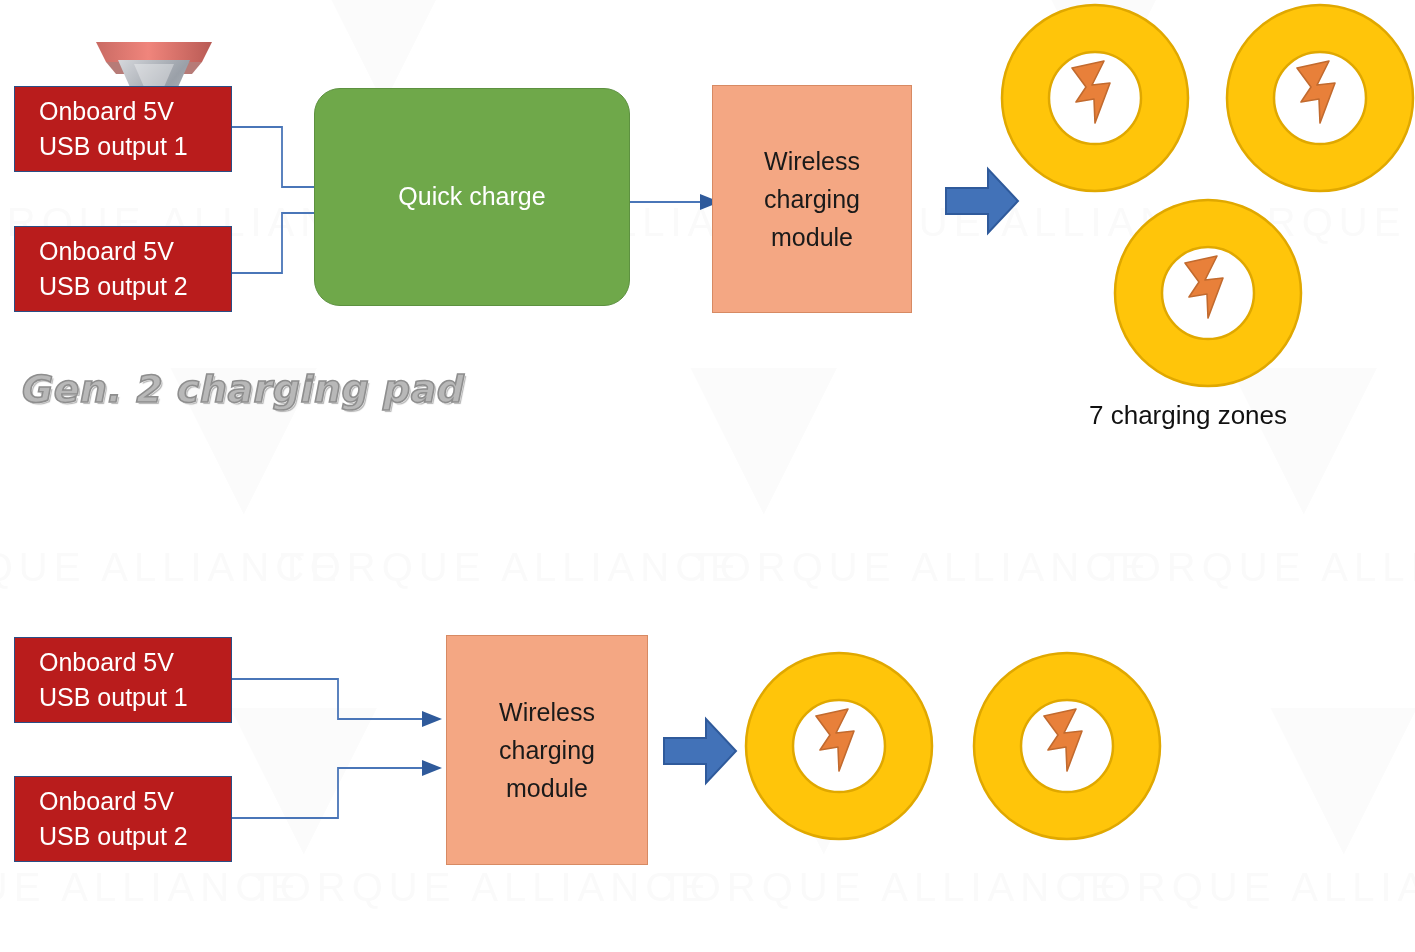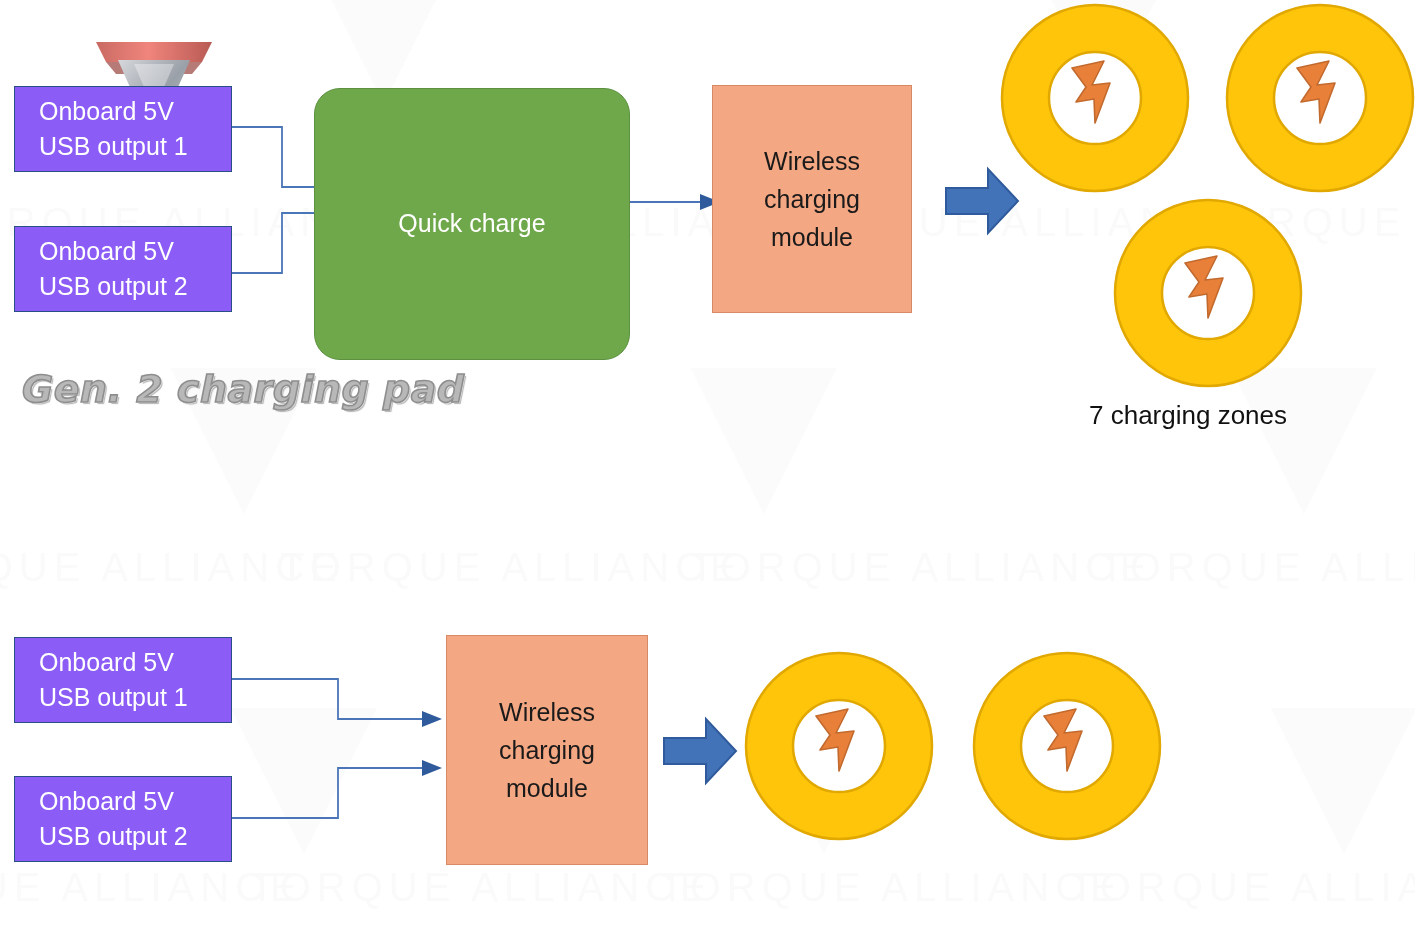--- a/index.html
+++ b/index.html
@@ -65,21 +65,21 @@
     text-align: center;
     z-index: 3;
   }
   .box-lines {
     display: block;
     width: 100%;
   }
   .box-lines span { display: block; }
 
   .usb-box {
-    background: #8b5cf6;
+    background: #b91c1c;
     border: 1px solid #2A4E86;
     color: #ffffff;
     font-size: 25px;
     line-height: 1.42;
     padding-left: 8px;
   }
   .usb-box .box-lines { text-align: left; padding-left: 16px;}
 
   .green-box {
     background: #6FA84A;
@@ -213,21 +213,21 @@
     </span>
   </div>
 
   <div class="box usb-box" style="left:14px; top:226px; width:218px; height:86px;">
     <span class="box-lines">
       <span>Onboard 5V</span>
       <span>USB output 2</span>
     </span>
   </div>
 
-  <div class="box green-box" style="left:314px; top:88px; width:316px; height:272px;">
+  <div class="box green-box" style="left:314px; top:88px; width:316px; height:218px;">
     <span class="box-lines">
       <span>Quick charge</span>
     </span>
   </div>
 
   <div class="box salmon-box" style="left:712px; top:85px; width:200px; height:228px;">
     <span class="box-lines">
       <span>Wireless</span>
       <span>charging</span>
       <span>module</span>

